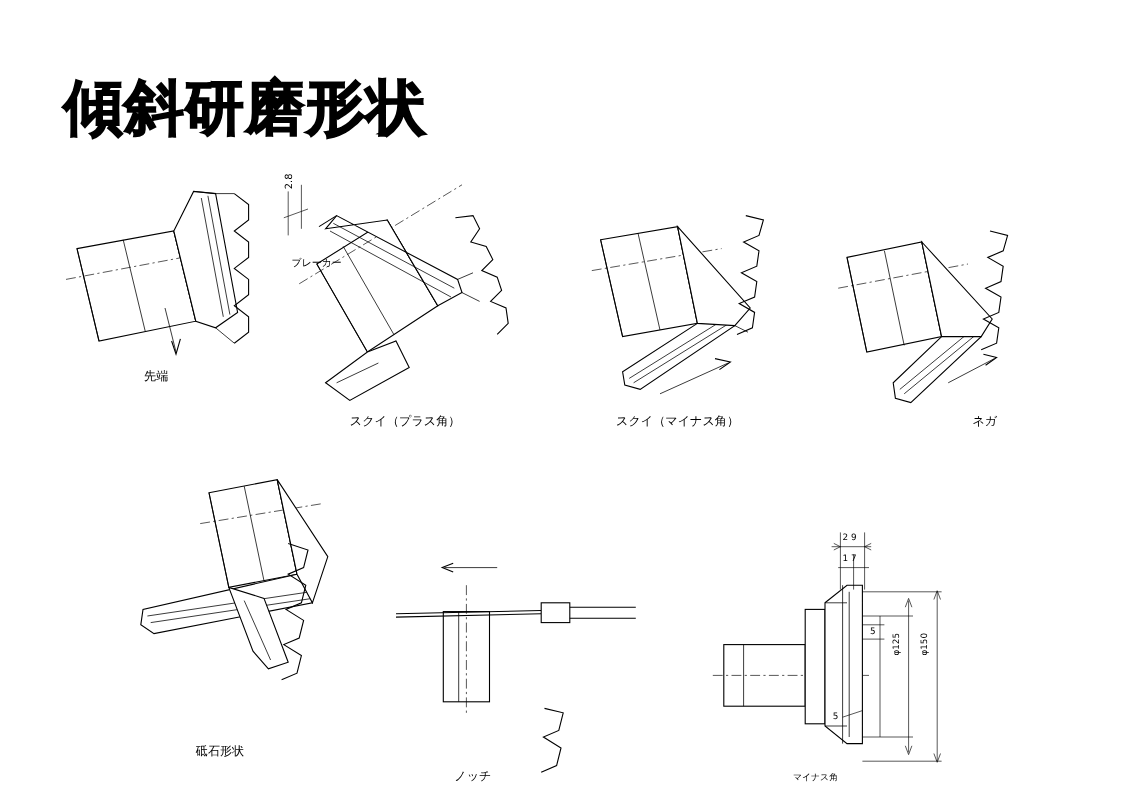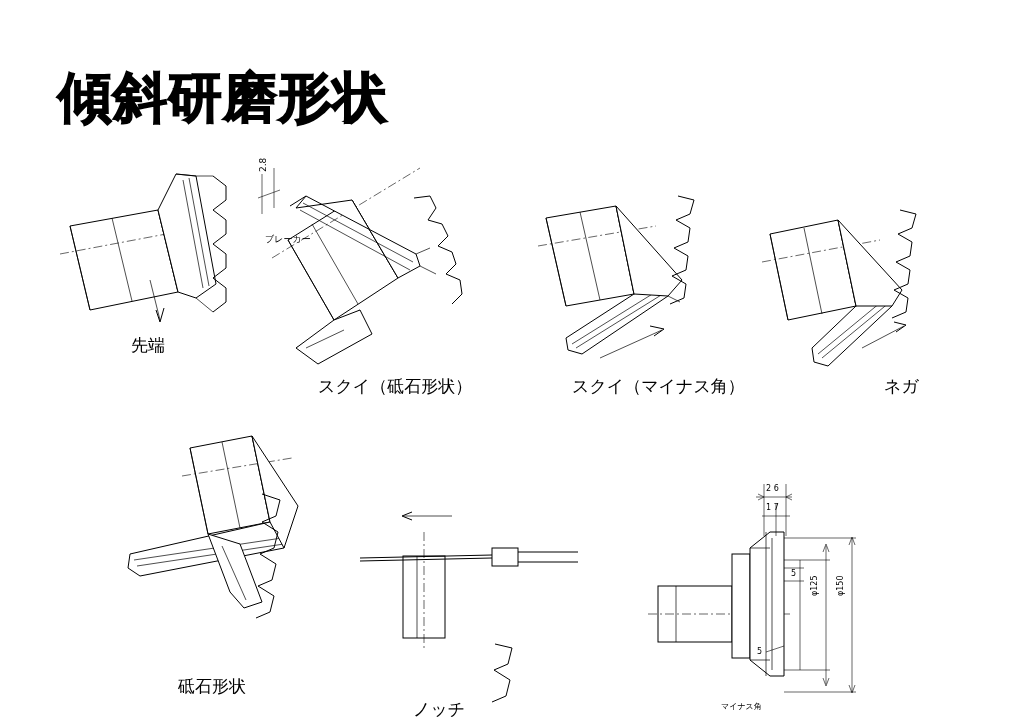--- a/index.html
+++ b/index.html
@@ -26,21 +26,21 @@
     font-weight: bold;
     color: #000000;
     letter-spacing: 1px;
     -webkit-text-stroke: 1.5px #000;
     white-space: nowrap;
   }
   
   .caption {
     position: absolute;
     font-family: "DejaVu Sans", sans-serif;
-    font-size: 17px;
+    font-size: 11px;
     color: #000000;
     white-space: nowrap;
   }
   .caption.small {
     font-size: 9px;
   }
   .caption.tiny {
     font-size: 8px;
   }
   
@@ -237,36 +237,36 @@
       <path class="dim" d="M823,630 L826,638 L829,630"></path>
       <path class="dim" d="M849,497 L852,489 L855,497"></path>
       <path class="dim" d="M849,637 L852,645 L855,637"></path>
     </g>
 
   </svg>
   </div>
 
   <div class="caption" style="left:131px; top:286px;">先端</div>
 
-  <div class="caption" style="left:318px; top:327px;">スクイ（砥石形状）</div>
+  <div class="caption" style="left:318px; top:327px;">スクイ（プラス角）</div>
 
   <div class="caption small" style="left:258px; top:124px; transform:rotate(-90deg); transform-origin:left top;">2.8</div>
 
   <div class="caption small" style="left:265px; top:185px;">ブレーカー</div>
 
-  <div class="caption" style="left:572px; top:327px;">スクイ（マイナス角）</div>
+  <div class="caption" style="left:560px; top:327px;">スクイ（マイナス角）</div>
 
   <div class="caption" style="left:884px; top:327px;">ネガ</div>
 
   <div class="caption" style="left:178px; top:627px;">砥石形状</div>
 
   <div class="caption" style="left:413px; top:650px;">ノッチ</div>
 
   <div class="caption tiny" style="left:721px; top:653px;">マイナス角</div>
 
-  <div class="caption tiny" style="left:766px; top:436px;">2 6</div>
+  <div class="caption tiny" style="left:766px; top:436px;">2 9</div>
   <div class="caption tiny" style="left:766px; top:455px;">1 7</div>
   <div class="caption tiny" style="left:791px; top:521px;">5</div>
   <div class="caption tiny" style="left:757px; top:599px;">5</div>
   <div class="caption tiny" style="left:810px; top:548px; transform:rotate(-90deg); transform-origin:left top;">φ125</div>
   <div class="caption tiny" style="left:836px; top:548px; transform:rotate(-90deg); transform-origin:left top;">φ150</div>
 
 </div>
 
 </body></html>

